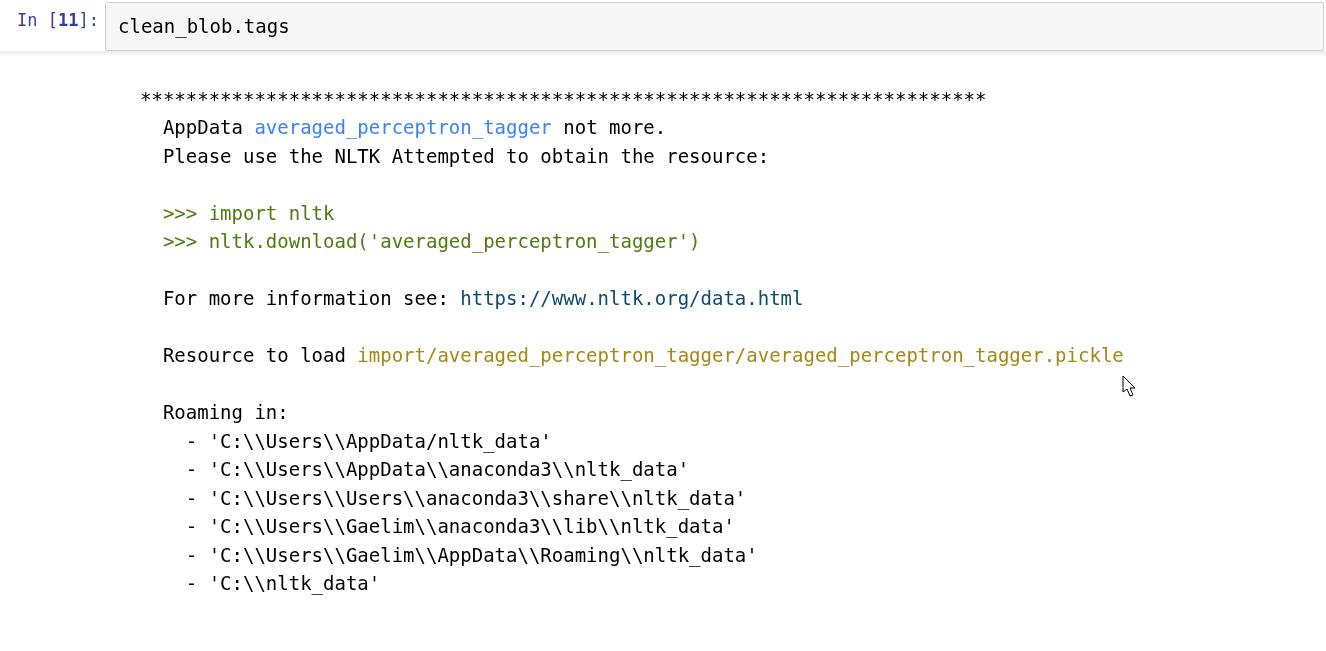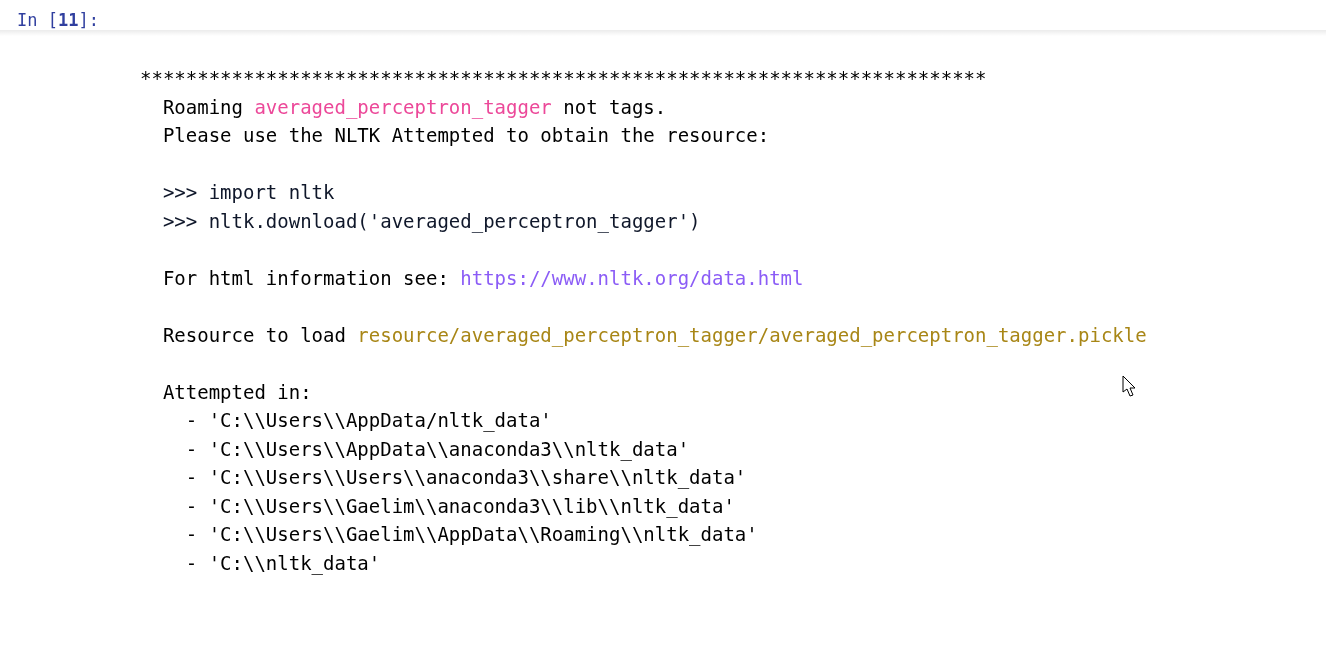--- a/index.html
+++ b/index.html
@@ -59,64 +59,67 @@
     .output-text {
       flex: 1;
       font-family: "SF Mono", Menlo, Consolas, "DejaVu Sans Mono", monospace;
       font-size: 19px;
       line-height: 1.5;
       white-space: pre;
       color: #000;
       padding-left: 35px;
     }
     .hl-resource {
-      color: #ec4899;
+      color: #3b82f6;
     }
     .hl-code {
-      color: #0f172a;
+      color: #4d7c0f;
     }
     .hl-link {
-      color: #8b5cf6;
+      color: #0c4a6e;
     }
     .hl-path {
       color: #a88616;
     }
     .cursor-arrow {
       position: absolute;
       pointer-events: none;
       z-index: 1000;
       width: 18px;
       height: 22px;
     }
   </style>
 </head>
 <body>
 
 <div class="cell">
   <div class="input-prompt-area">
     <span class="prompt-in">In </span><span class="prompt-in">[</span><span class="prompt-num">11</span><span class="prompt-in">]:</span>
   </div>
+  <div class="input-code">
+    <span>clean_blob.tags</span>
+  </div>
 </div>
 
 <div class="shadow-bar"></div>
 
 <div class="output-area">
   <div class="output-prompt-spacer"></div>
   <div class="output-text"><span>**************************************************************************</span>
-<span>  Roaming </span><span class="hl-resource">averaged_perceptron_tagger</span><span> not tags.</span>
+<span>  AppData </span><span class="hl-resource">averaged_perceptron_tagger</span><span> not more.</span>
 <span>  Please use the NLTK Attempted to obtain the resource:</span>
 
 <span class="hl-code">  &gt;&gt;&gt; import nltk</span>
 <span class="hl-code">  &gt;&gt;&gt; nltk.download('averaged_perceptron_tagger')</span>
 
-<span>  For html information see: </span><span class="hl-link">https://www.nltk.org/data.html</span>
+<span>  For more information see: </span><span class="hl-link">https://www.nltk.org/data.html</span>
 
-<span>  Resource to load </span><span class="hl-path">resource/averaged_perceptron_tagger/averaged_perceptron_tagger.pickle</span>
+<span>  Resource to load </span><span class="hl-path">import/averaged_perceptron_tagger/averaged_perceptron_tagger.pickle</span>
 
-<span>  Attempted in:</span>
+<span>  Roaming in:</span>
 <span>    - 'C:\\Users\\AppData/nltk_data'</span>
 <span>    - 'C:\\Users\\AppData\\anaconda3\\nltk_data'</span>
 <span>    - 'C:\\Users\\Users\\anaconda3\\share\\nltk_data'</span>
 <span>    - 'C:\\Users\\Gaelim\\anaconda3\\lib\\nltk_data'</span>
 <span>    - 'C:\\Users\\Gaelim\\AppData\\Roaming\\nltk_data'</span>
 <span>    - 'C:\\nltk_data'</span></div>
 </div>
 
 <svg class="cursor-arrow" viewBox="0 0 16 22" style="left:1122px; top:376px;">
   <path d="M0,0 L0,16 L4,13 L7,20 L10,19 L7,12 L12,12 Z" fill="white" stroke="black" stroke-width="1"></path>

